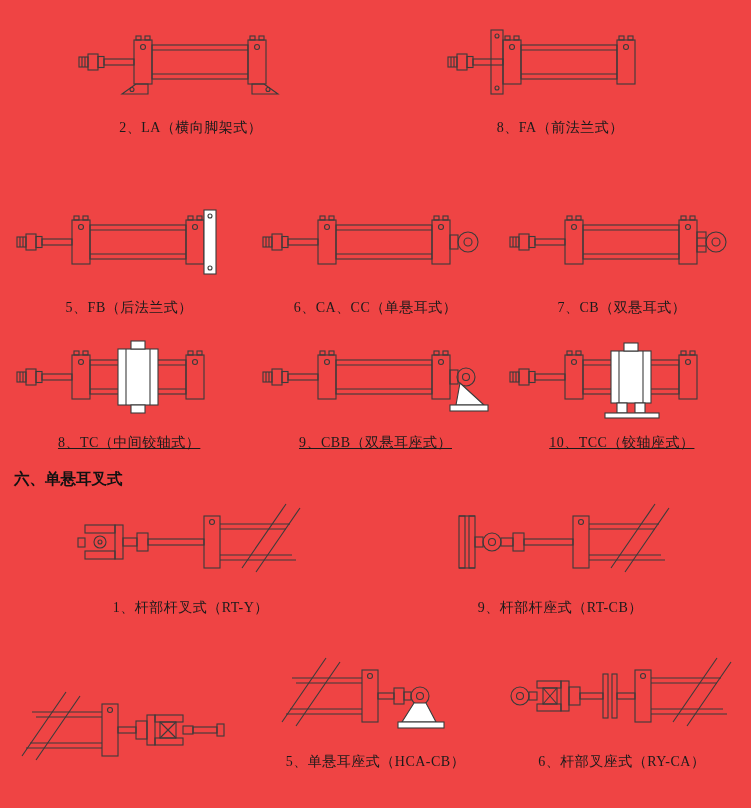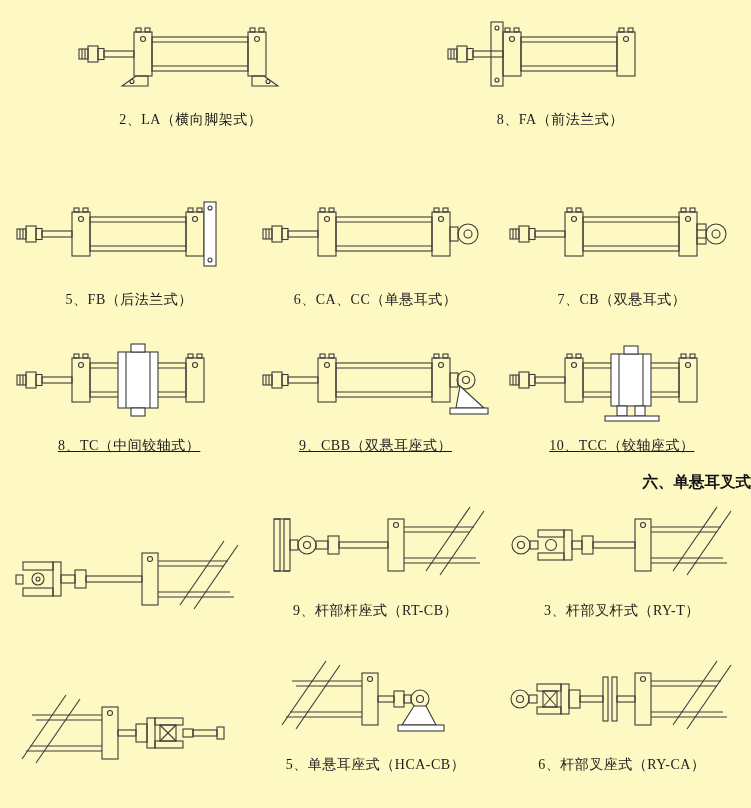--- a/index.html
+++ b/index.html
@@ -1,29 +1,29 @@
 <!DOCTYPE html>
 <html><head>
 <meta charset="utf-8">
 <style>
   html,body{margin:0;padding:0;background:#ffffff;}
   .page{
-    width:751px;height:808px;background:#fef9c3;overflow:hidden;
+    width:751px;height:808px;background:#ef4444;overflow:hidden;
     font-family:"Liberation Serif","DejaVu Serif",serif;color:#1b1b1b;
-    box-sizing:border-box;padding-top:12px;position:relative;text-align:right;
+    box-sizing:border-box;padding-top:20px;position:relative;
   }
   .figrow{display:flex;justify-content:space-between;padding:0 6px;}
   .figcell{flex:1;display:flex;flex-direction:column;align-items:center;justify-content:flex-end;}
   .drawing{height:84px;display:flex;align-items:center;justify-content:center;}
   .caption{
     margin-top:14px;font-size:14px;letter-spacing:.5px;line-height:20px;
     white-space:nowrap;color:#1b1b1b;
   }
   .row1{margin-bottom:62px;}
-  .row2{margin-bottom:28px;}
+  .row2{margin-bottom:17px;}
   .row3{margin-bottom:0;text-decoration:underline;}
   .section-header{
     font-family:"Liberation Sans","DejaVu Sans",sans-serif;
     font-weight:bold;font-size:15.5px;color:#111;
     margin:16px 0 10px 14px;
   }
   .row4{margin-bottom:36px;}
   svg{display:block;}
 </style>
 </head>
@@ -212,60 +212,41 @@
             <rect x="39" y="25" width="8" height="34"></rect>
             <circle cx="24" cy="42" r="6"></circle>
             <circle cx="24" cy="42" r="2"></circle>
             <rect x="47" y="38" width="14" height="8"></rect>
             <rect x="61" y="33" width="11" height="18"></rect>
             <rect x="72" y="39" width="56" height="6"></rect>
             <use href="#pcylR"></use>
           </g>
         </svg>
       </div>
+      <div class="caption">1、杆部杆叉式（RT-Y）</div>
     </div>
     <div class="figcell">
       <div class="drawing">
         <svg width="230" height="84" viewBox="0 0 230 84">
           <g stroke="#3b3b3b" fill="none" stroke-width="1.1">
             <rect x="14" y="16" width="6" height="52"></rect>
             <rect x="24" y="16" width="6" height="52"></rect>
             <line x1="14" y1="16" x2="30" y2="16"></line>
             <line x1="14" y1="68" x2="30" y2="68"></line>
             <rect x="30" y="37" width="8" height="10"></rect>
             <circle cx="47" cy="42" r="9"></circle>
             <circle cx="47" cy="42" r="3.5"></circle>
             <rect x="56" y="38" width="12" height="8"></rect>
             <rect x="68" y="33" width="11" height="18"></rect>
             <rect x="79" y="39" width="49" height="6"></rect>
             <use href="#pcylR"></use>
           </g>
         </svg>
       </div>
       <div class="caption">9、杆部杆座式（RT-CB）</div>
-    </div>
-    <div class="figcell">
-      <div class="drawing">
-        <svg width="230" height="84" viewBox="0 0 230 84">
-          <g stroke="#3b3b3b" fill="none" stroke-width="1.1">
-            <circle cx="14" cy="42" r="9"></circle>
-            <circle cx="14" cy="42" r="3.5"></circle>
-            <rect x="23" y="38" width="8" height="8"></rect>
-            <rect x="31" y="27" width="26" height="7"></rect>
-            <rect x="31" y="50" width="26" height="7"></rect>
-            <rect x="57" y="27" width="8" height="30"></rect>
-            <circle cx="44" cy="42" r="5.5"></circle>
-            <rect x="65" y="38" width="10" height="8"></rect>
-            <rect x="75" y="33" width="11" height="18"></rect>
-            <rect x="86" y="39" width="42" height="6"></rect>
-            <use href="#pcylR"></use>
-          </g>
-        </svg>
-      </div>
-      <div class="caption">3、杆部叉杆式（RY-T）</div>
     </div>
   </div>
 
   <div class="figrow row5">
     <div class="figcell">
       <div class="drawing">
         <svg width="230" height="84" viewBox="0 0 230 84">
           <g stroke="#3b3b3b" fill="none" stroke-width="1.1">
             <use href="#pcylL"></use>
             <rect x="104" y="39" width="18" height="6"></rect>

